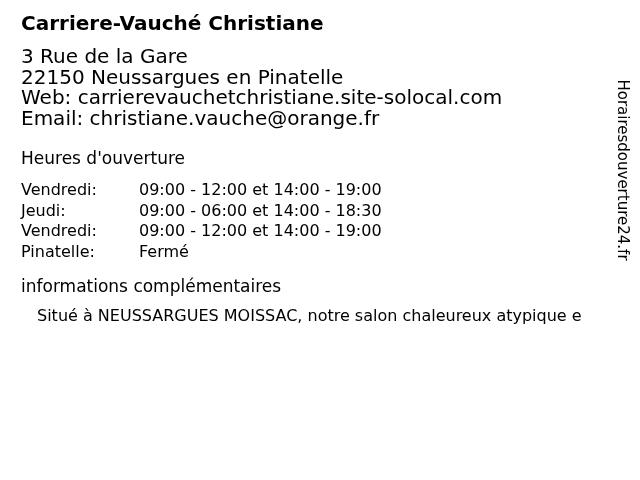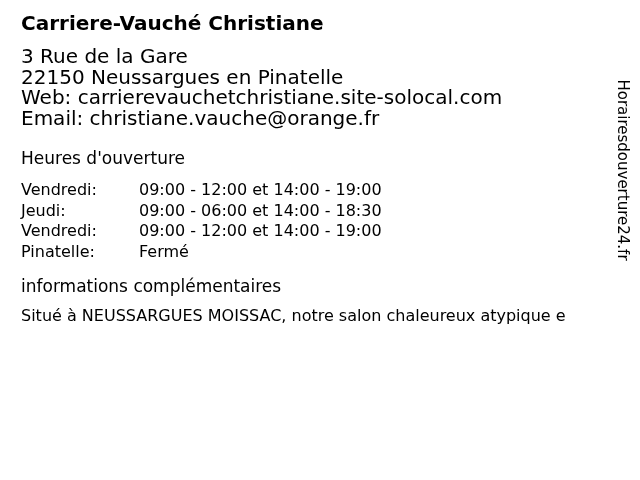--- a/index.html
+++ b/index.html
@@ -51,20 +51,21 @@
   .hours-row { white-space: nowrap; }
   .day-cell {
     display: inline-block;
     width: 118px;
   }
   .info-heading { margin-top: 14px; }
   .info-text {
     margin-top: 10px;
     font-size: 16px;
     line-height: 20.5px;
+    margin-left: 16px;
   }
   .info-line { white-space: nowrap; overflow: hidden; }
   .watermark {
     position: absolute;
     top: 50%;
     right: 8px;
     transform: translateY(-50%);
     writing-mode: vertical-rl;
     font-size: 15px;
     line-height: 18px;

